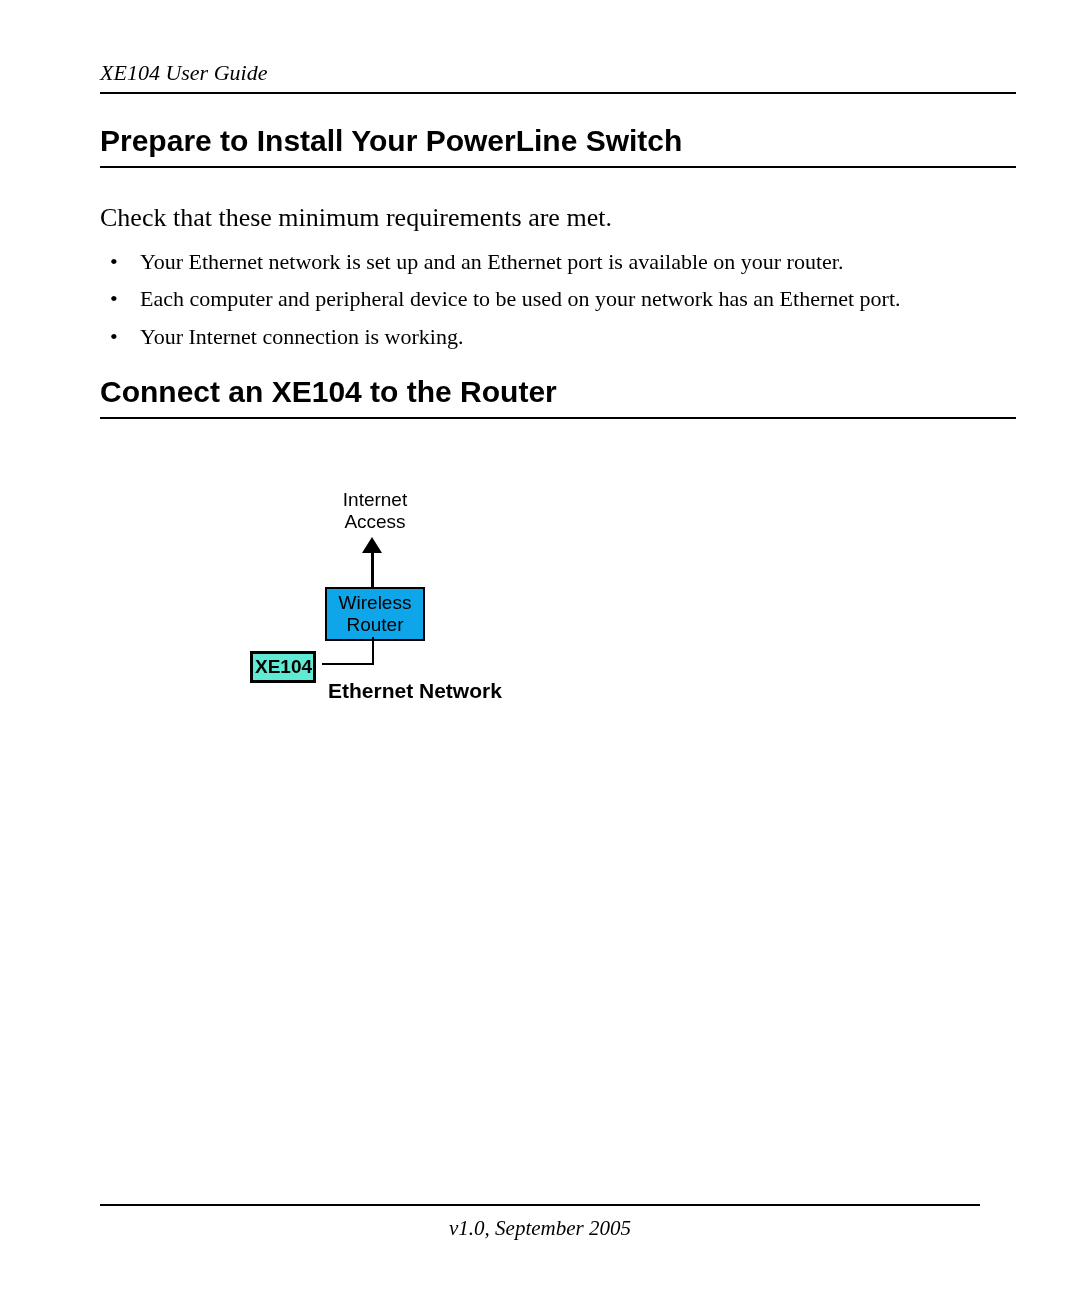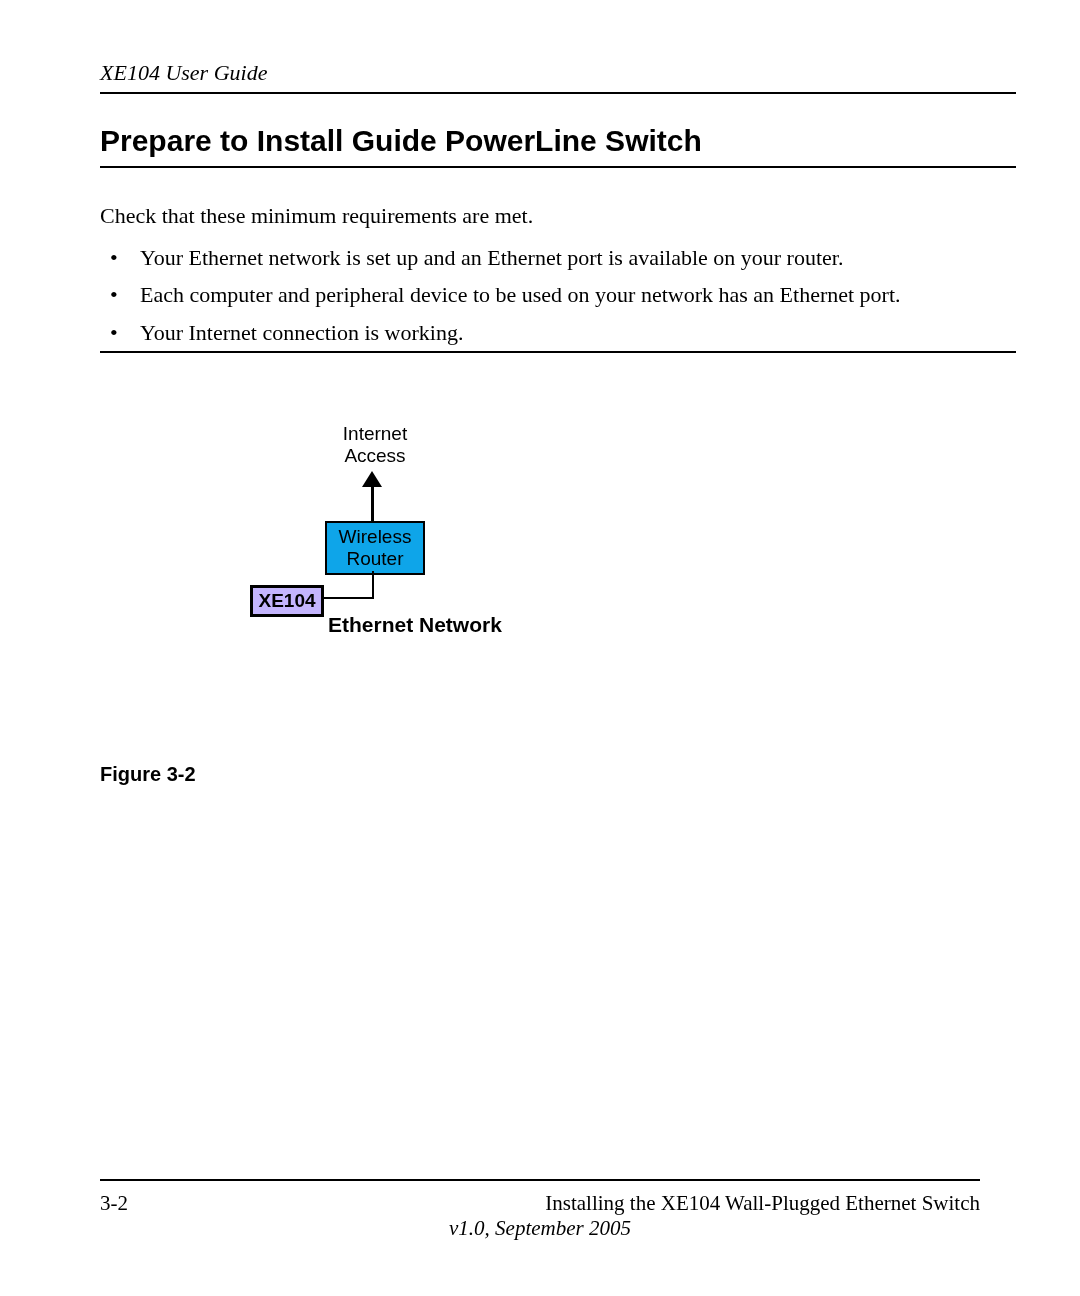--- a/index.html
+++ b/index.html
@@ -33,21 +33,21 @@
     font-size: 30px;
     margin-top: 20px;
     margin-bottom: 8px;
   }
   .section-rule {
     border: none;
     border-top: 2px solid #000;
     margin-bottom: 35px;
   }
   .intro {
-    font-size: 22px;
+    font-size: 26px;
     margin-bottom: 10px;
   }
   ul.req-list {
     list-style: none;
     margin-left: 10px;
   }
   ul.req-list li {
     font-size: 22px;
     line-height: 1.7;
     position: relative;
@@ -110,27 +110,27 @@
     text-align: center;
     font-size: 19px;
     line-height: 1.15;
     padding: 3px 4px;
     background: #0ea5e9;
   }
   .xe-box {
     position: absolute;
     top: 162px;
     left: 10px;
-    width: 74px;
+    width: 66px;
     border: 3px solid #000;
     text-align: center;
     font-size: 19px;
     font-weight: bold;
     padding: 2px 2px;
-    background: #c4b5fd;
+    background: #5eead4;
   }
   .vline-router-down {
     position: absolute;
     top: 148px;
     left: 132px;
     width: 2px;
     height: 28px;
     background: #000;
   }
   .hline {
@@ -178,30 +178,31 @@
   }
 </style>
 </head>
 <body>
 
 <div class="page">
 
   <div class="running-header">XE104 User Guide</div>
   <hr class="header-rule">
 
-  <h2 class="section-title">Prepare to Install Guide PowerLine Switch</h2>
+  <h2 class="section-title">Prepare to Install Your PowerLine Switch</h2>
   <hr class="section-rule">
 
   <p class="intro">Check that these minimum requirements are met.</p>
   <ul class="req-list">
     <li>Your Ethernet network is set up and an Ethernet port is available on your router.</li>
     <li>Each computer and peripheral device to be used on your network has an Ethernet port.</li>
     <li>Your Internet connection is working.</li>
   </ul>
 
+  <h2 class="section-title">Connect an XE104 to the Router</h2>
   <hr class="section-rule">
 
   <div class="diagram-wrap">
     <div class="internet-label">
       <span>Internet</span><br>
       <span>Access</span>
     </div>
     <div class="arrow">
       <div class="arrow-head"></div>
       <div class="arrow-shaft"></div>
@@ -209,24 +210,19 @@
     <div class="router-box">
       <span>Wireless</span><br>
       <span>Router</span>
     </div>
     <div class="vline-router-down"></div>
     <div class="hline"></div>
     <div class="xe-box">XE104</div>
     <div class="eth-label">Ethernet Network</div>
   </div>
 
-  <div class="figure-caption">Figure 3-2</div>
 
   <div class="footer">
     <hr class="footer-rule">
-    <div class="footer-line">
-      <span>3-2</span>
-      <span>Installing the XE104 Wall-Plugged Ethernet Switch</span>
-    </div>
     <div class="footer-version">v1.0, September 2005</div>
   </div>
 
 </div>
 
 </body></html>

